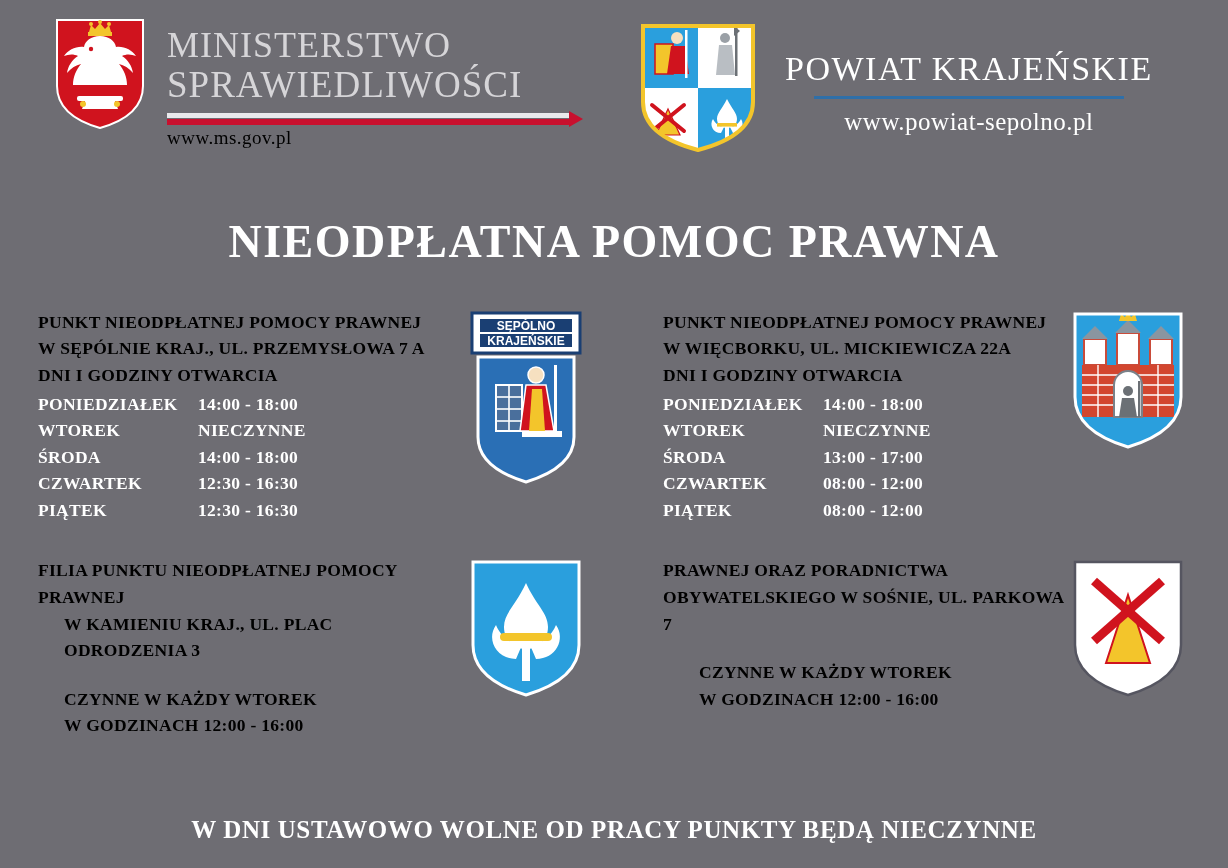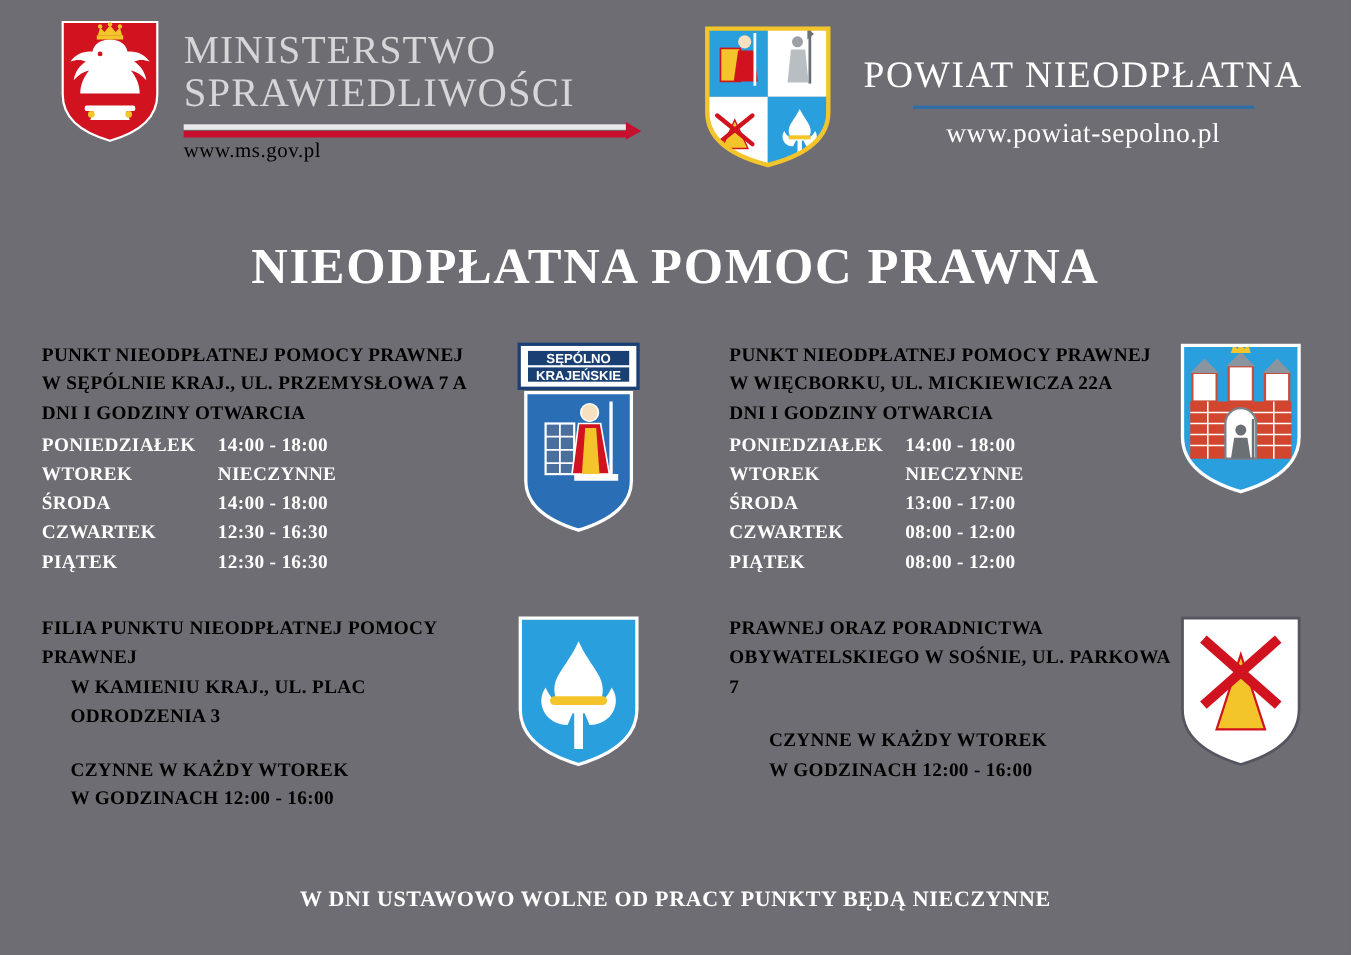--- a/index.html
+++ b/index.html
@@ -171,23 +171,23 @@
   }
   .crest-slot.left-mid { width: 150px; margin-left: 10px; margin-right: 6px; }
 
   .row-2 { margin-top: 34px; }
   .indent { padding-left: 26px; }
   .indent-r { padding-left: 36px; }
 
   .footer {
     position: absolute;
     left: 0; right: 0;
-    bottom: 38px;
+    bottom: 24px;
     text-align: center;
-    font-size: 20px;
+    font-size: 25px;
     font-weight: bold;
     letter-spacing: 0.6px;
   }
 </style>
 </head>
 <body>
 
 <div class="header">
 
   <div class="ms-block">
@@ -264,21 +264,21 @@
           <path d="M-14 -2 C-18 4 -14 12 -6 12 L-3 6 C-8 6 -12 2 -14 -2 Z"></path>
           <path d="M14 -2 C18 4 14 12 6 12 L3 6 C8 6 12 2 14 -2 Z"></path>
           <rect x="-10" y="2" width="20" height="3.6" fill="#f3c52b"></rect>
           <path d="M-2 6 h4 v16 h-4 z"></path>
         </g>
       </g>
       <path d="M4 4 H114 V80 C114 106 90 120 59 128 C28 120 4 106 4 80 Z" fill="none" stroke="#f3c52b" stroke-width="4"></path>
     </svg>
 
     <div class="powiat-text">
-      <div class="powiat-title">POWIAT NIEODPŁATNA</div>
+      <div class="powiat-title">POWIAT KRAJEŃSKIE</div>
       <div class="powiat-rule"></div>
       <div class="powiat-url">www.powiat-sepolno.pl</div>
     </div>
   </div>
 </div>
 
 <div class="main-title">
   <div>NIEODPŁATNA POMOC PRAWNA</div>
 </div>
 

